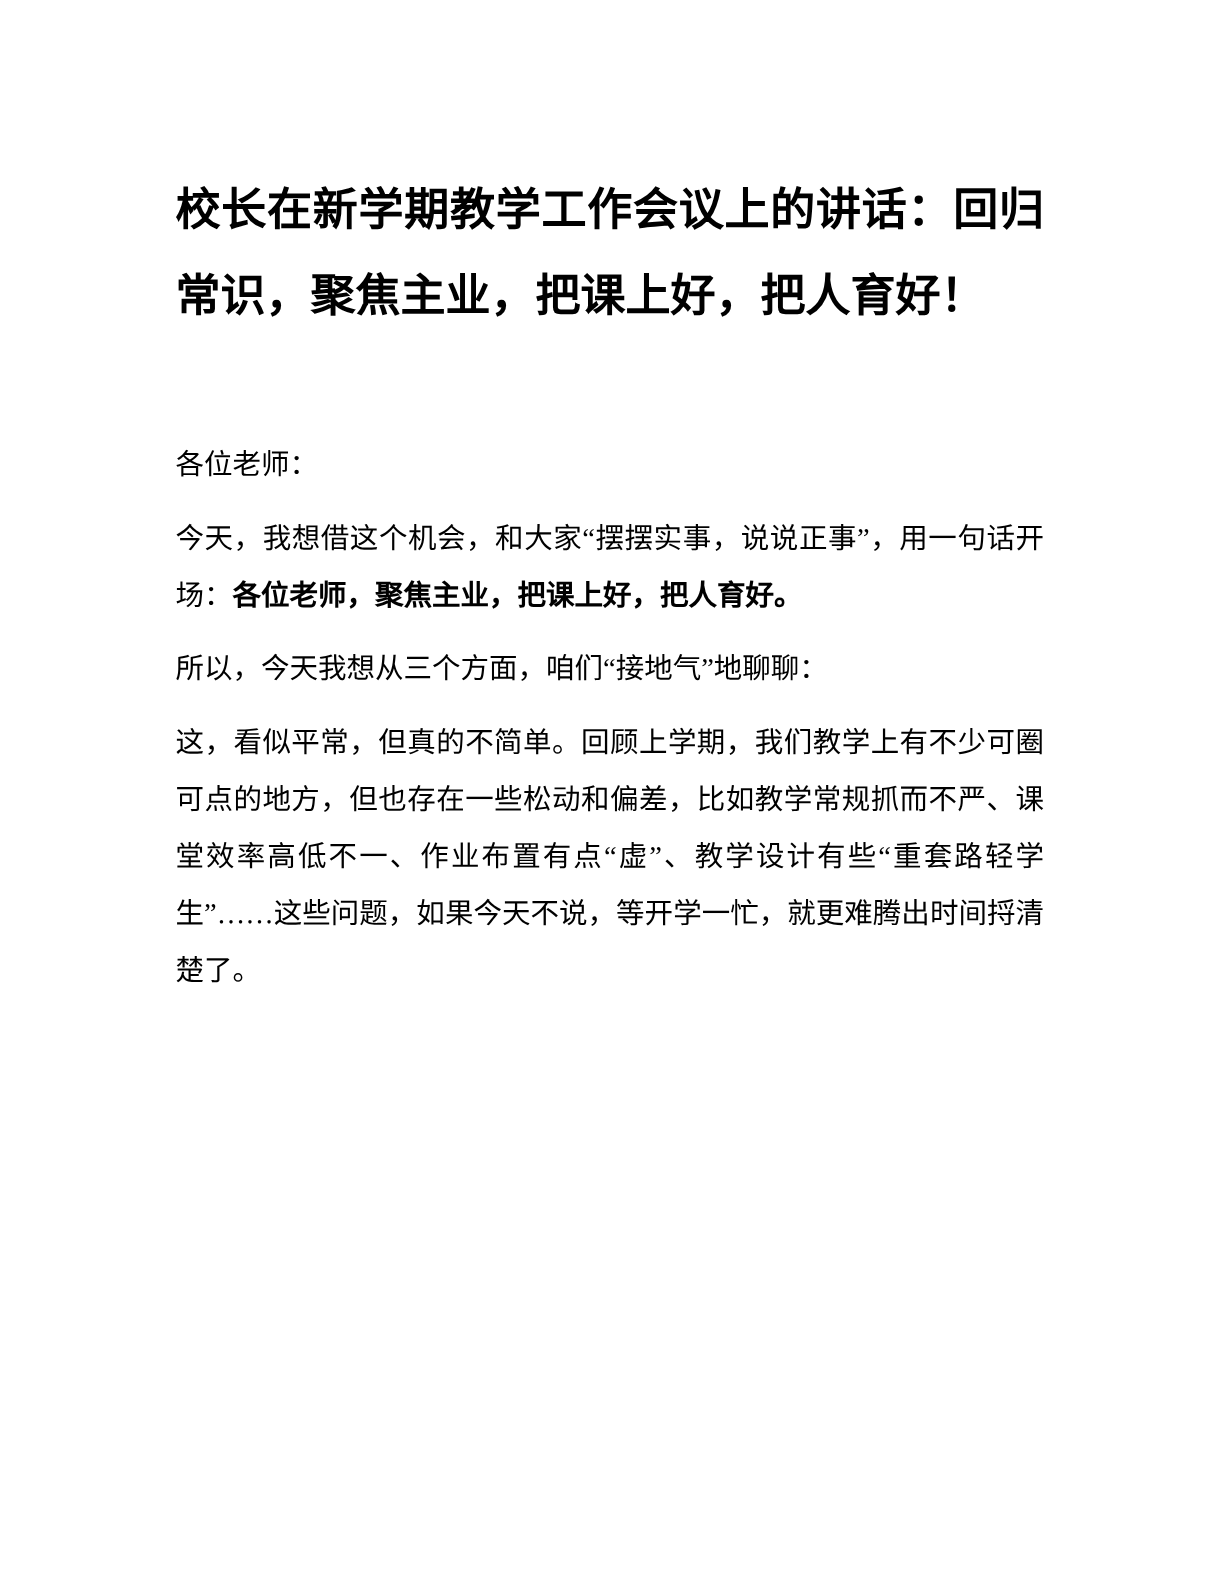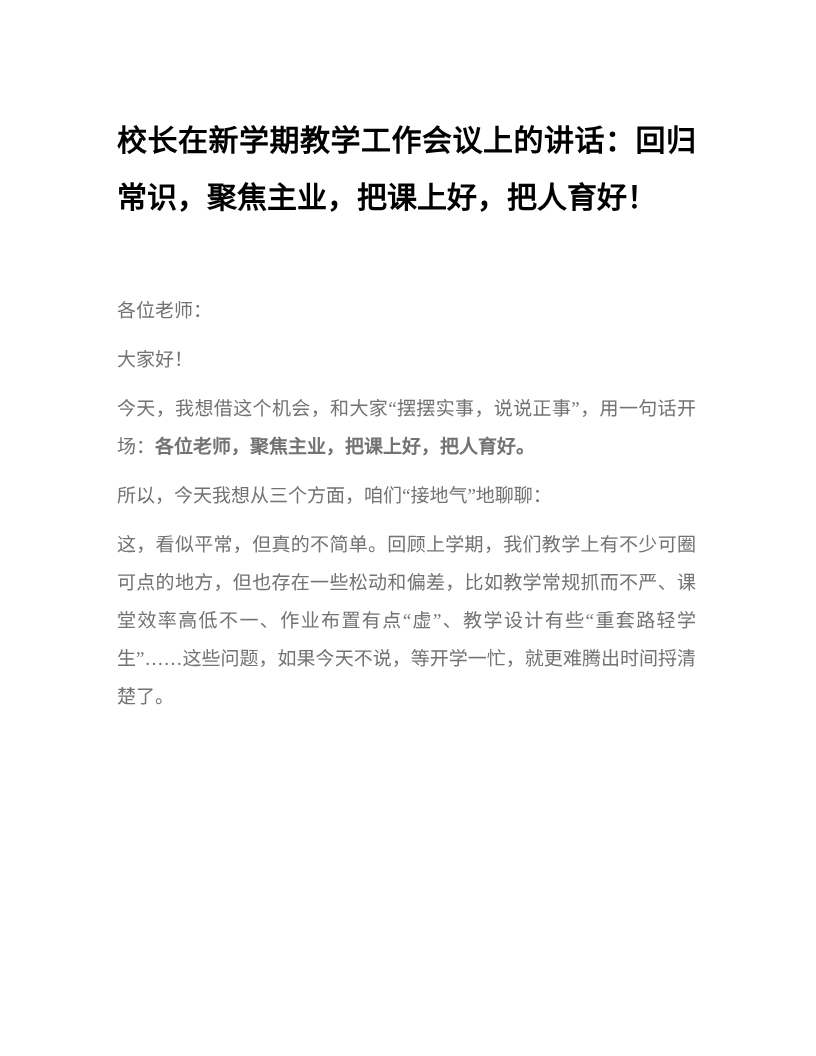--- a/index.html
+++ b/index.html
@@ -32,34 +32,33 @@
   .doc-body {
     width: 100%;
   }
   .doc-paragraph {
     margin: 0 0 11px 0;
     font-size: 19px;
     line-height: 38px;
     text-align: justify;
     text-justify: inter-ideograph;
     line-break: strict;
-    color: #737373;
+    color: #000000;
   }
   .run {
     font-weight: normal;
   }
   .run.bold {
     font-weight: bold;
   }
 </style>
 </head>
 <body>
 
 <div class="page">
   <h1 class="doc-title">校长在新学期教学工作会议上的讲话：回归常识，聚焦主业，把课上好，把人育好！</h1>
   <div class="doc-body">
       <p class="doc-paragraph"><span class="run">各位老师：</span></p>
-      <p class="doc-paragraph"><span class="run">大家好！</span></p>
       <p class="doc-paragraph"><span class="run">今天，我想借这个机会，和大家“摆摆实事，说说正事”，用一句话开场：</span><span class="run bold">各位老师，聚焦主业，把课上好，把人育好。</span></p>
       <p class="doc-paragraph"><span class="run">所以，今天我想从三个方面，咱们“接地气”地聊聊：</span></p>
       <p class="doc-paragraph"><span class="run">这，看似平常，但真的不简单。回顾上学期，我们教学上有不少可圈可点的地方，但也存在一些松动和偏差，比如教学常规抓而不严、课堂效率高低不一、作业布置有点“虚”、教学设计有些“重套路轻学生”……这些问题，如果今天不说，等开学一忙，就更难腾出时间捋清楚了。</span></p>
     </div>
 </div>
 
 </body></html>

